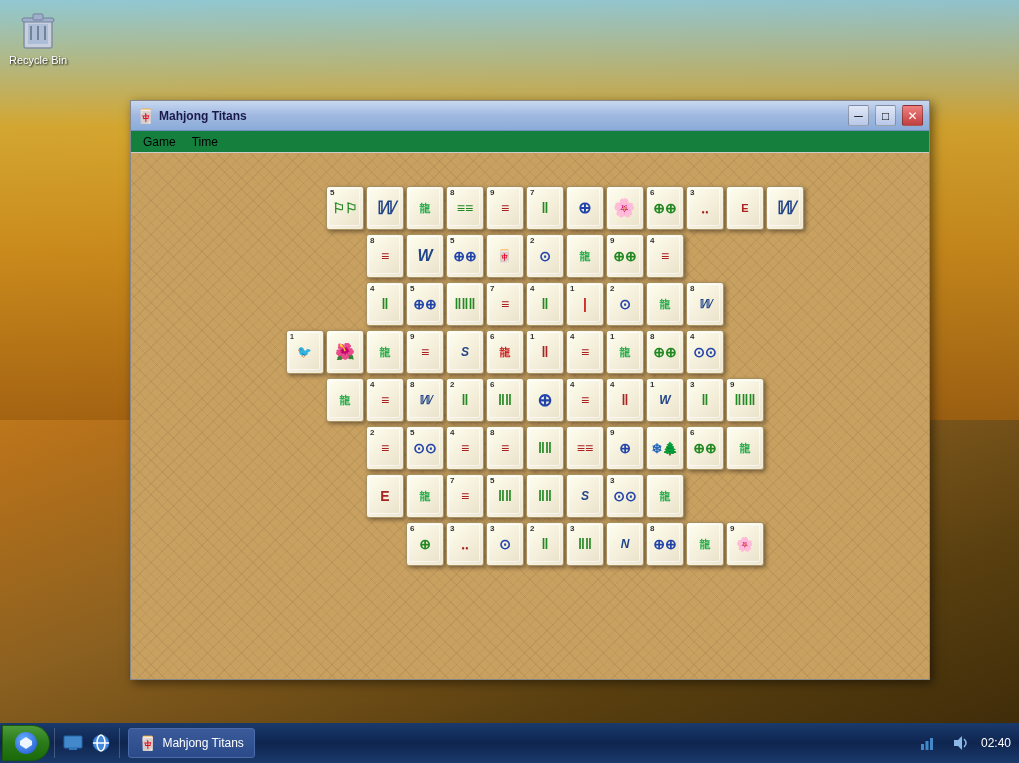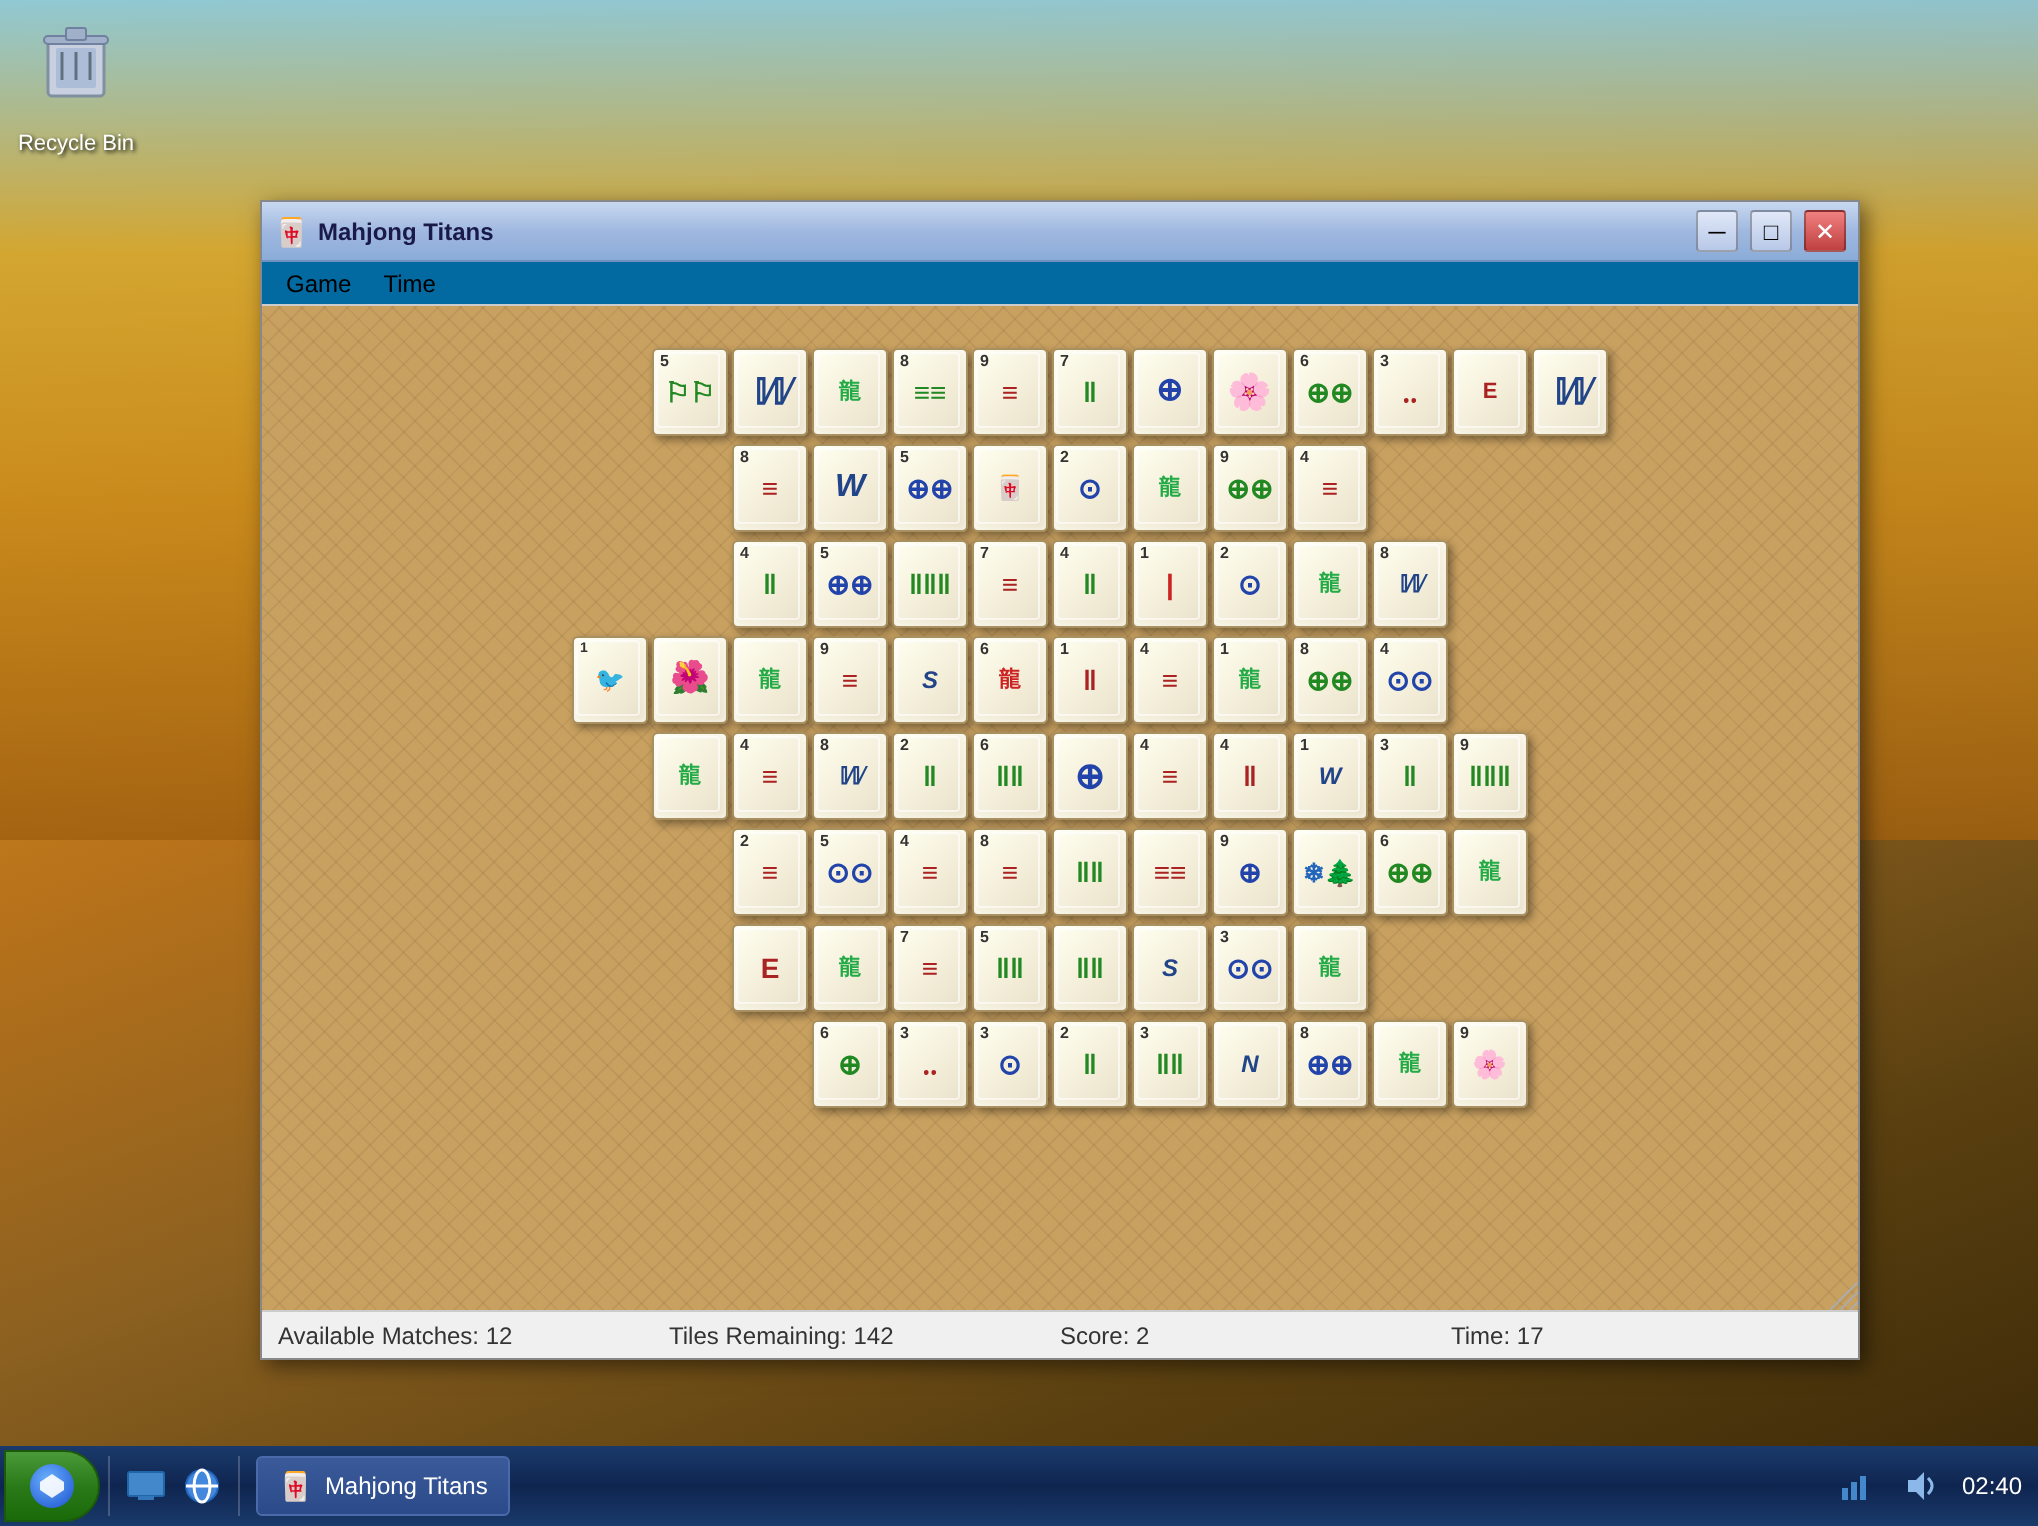--- a/index.html
+++ b/index.html
@@ -34,21 +34,20 @@
     
     .recycle-bin {
       position: absolute;
       top: 8px;
       left: 8px;
       display: flex;
       flex-direction: column;
       align-items: center;
       cursor: pointer;
       width: 60px;
-      gap: 12px;
     }
 
     .recycle-bin-icon {
       width: 40px;
       height: 44px;
       display: flex;
       align-items: center;
       justify-content: center;
     }
 
@@ -193,21 +192,21 @@
       cursor: pointer;
       border: 1px solid rgba(0,0,0,0.3);
     }
 
     .btn-minimize { background: linear-gradient(180deg, #e0e8f8, #b8c8e8); }
     .btn-maximize { background: linear-gradient(180deg, #e0e8f8, #b8c8e8); }
     .btn-close { background: linear-gradient(180deg, #f08080, #c04040); color: white; }
 
     .menu-bar {
       height: 22px;
-      background: #0369a1;
+      background: #15803d;
       display: flex;
       align-items: center;
       padding: 0 4px;
       border-bottom: 1px solid #ccc;
     }
 
     .menu-item {
       padding: 2px 8px;
       font-size: 12px;
       cursor: pointer;
@@ -815,34 +814,20 @@
       <div class="tile" style="left:456px;top:336px;">
           <div class="tile-inner">
             <span class="tile-num">9</span>
             <span class="tile-symbol" style="color:#cc4488;font-size:14px;">🌸</span>
           </div>
         </div>
 
     </div>
   </div>
 
-  <div class="status-bar">
-    <span class="status-item">Available Matches: 12</span>
-    <span class="status-item">Tiles Remaining: 142</span>
-    <span class="status-item">Score: 2</span>
-    <span class="status-item">Time: 17</span>
-
-    <div class="resize-grip">
-      <svg width="14" height="14">
-          <line x1="14" y1="0" x2="0" y2="14" stroke="#aaa" stroke-width="1"></line>
-          <line x1="14" y1="5" x2="5" y2="14" stroke="#aaa" stroke-width="1"></line>
-          <line x1="14" y1="10" x2="10" y2="14" stroke="#aaa" stroke-width="1"></line>
-        </svg>
-    </div>
-  </div>
 </div>
 
 <div class="taskbar">
 
   <div class="start-button">
     <div class="start-button-orb">
       <svg width="14" height="14" viewBox="0 0 14 14">
         <path d="M7 1 L13 5 L13 9 L7 13 L1 9 L1 5 Z" fill="white" opacity="0.9"></path>
       </svg>
     </div>

